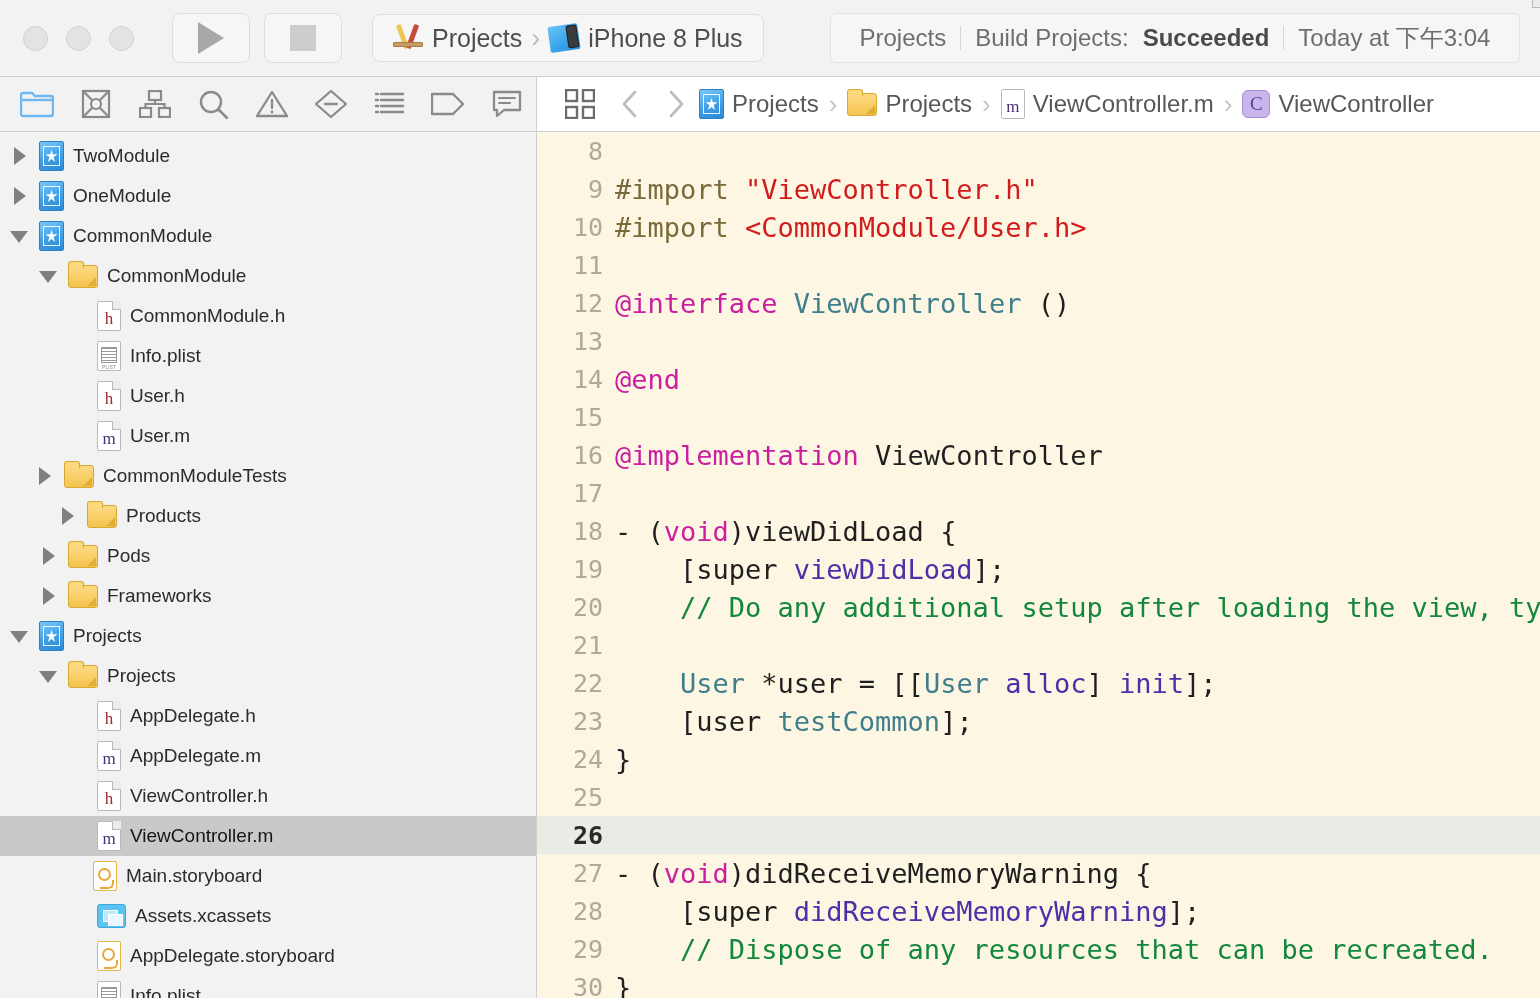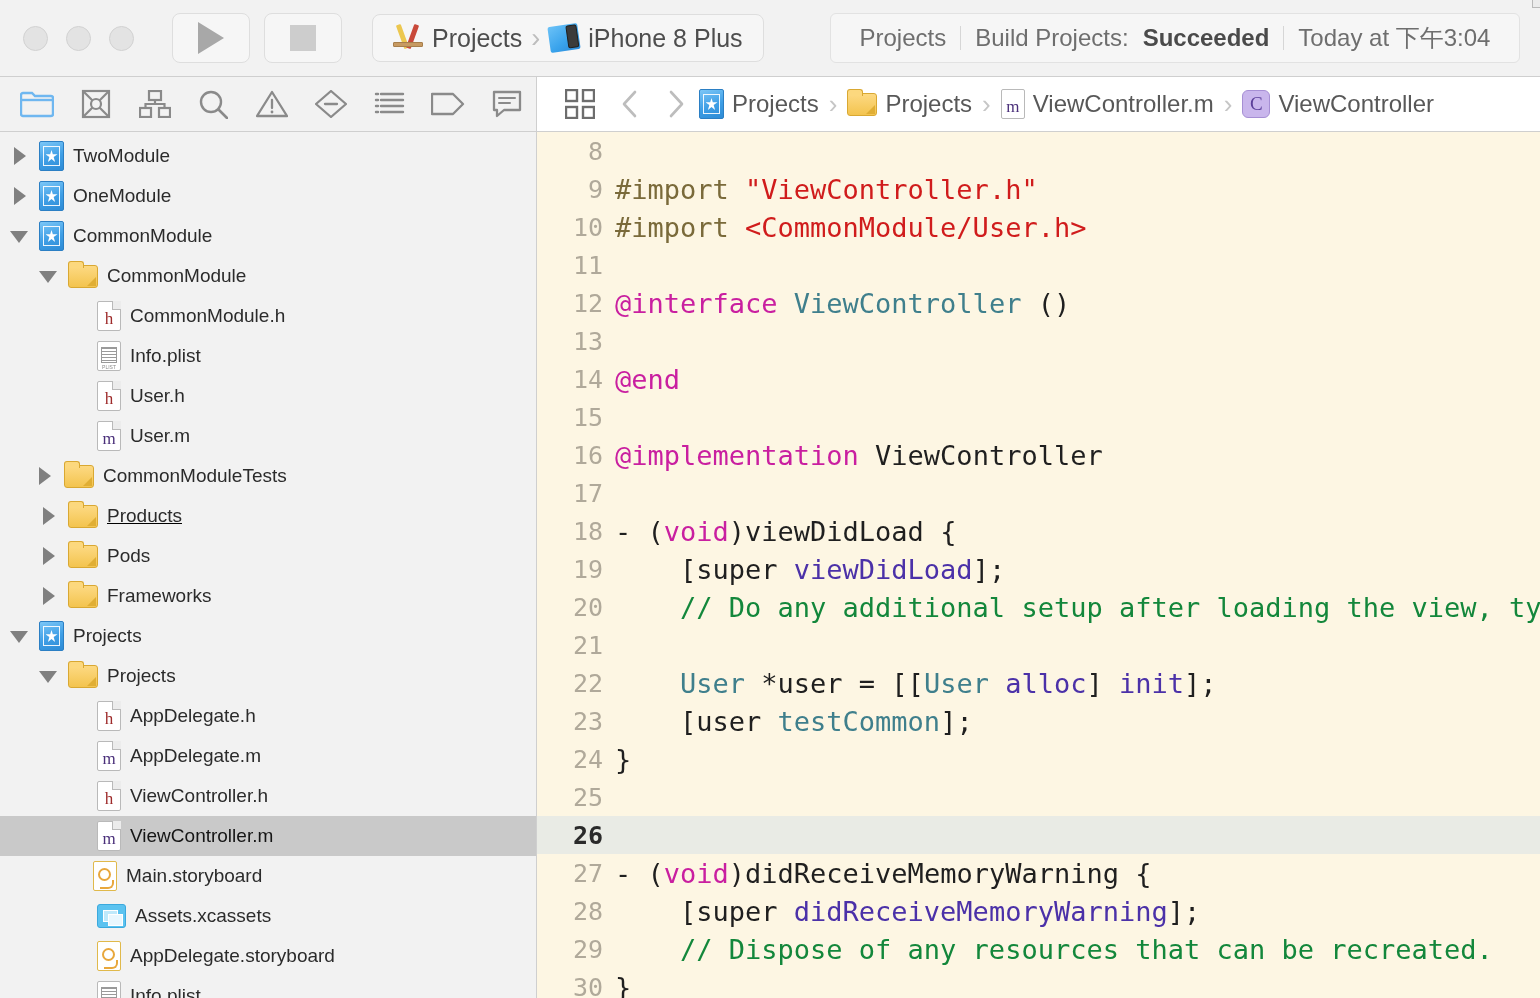--- a/index.html
+++ b/index.html
@@ -445,21 +445,21 @@
         <div class="row" style="padding-left: 68px;">
           <span class="disc none"></span>
           <span class="ic ic-doc m">m</span>
           <span class="row-label">User.m</span>
         </div>
         <div class="row" style="padding-left: 35px;">
           <span class="disc closed"></span>
           <span class="ic ic-folder"></span>
           <span class="row-label">CommonModuleTests</span>
         </div>
-        <div class="row" style="padding-left: 39px; text-decoration: underline;">
+        <div class="row" style="padding-left: 58px;">
           <span class="disc closed"></span>
           <span class="ic ic-folder"></span>
           <span class="row-label">Products</span>
         </div>
         <div class="row" style="padding-left: 39px;">
           <span class="disc closed"></span>
           <span class="ic ic-folder"></span>
           <span class="row-label">Pods</span>
         </div>
         <div class="row" style="padding-left: 39px;">

